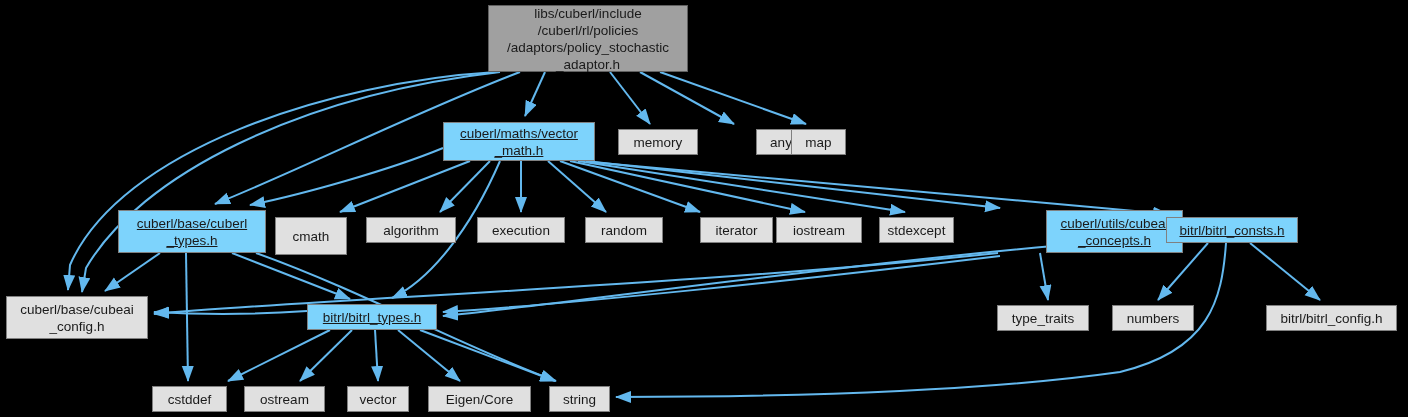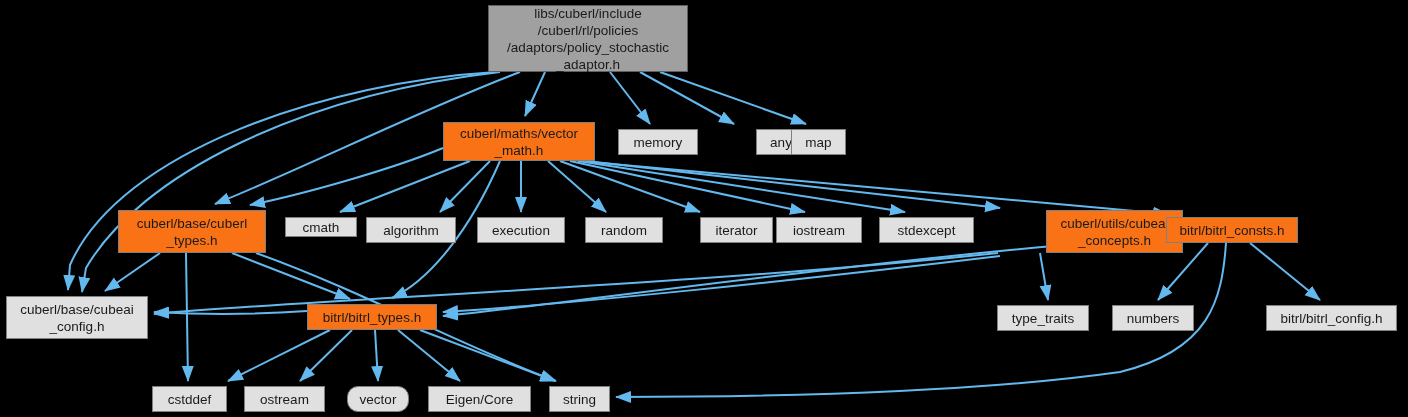--- a/index.html
+++ b/index.html
@@ -38,22 +38,23 @@
     justify-content: center;
     white-space: pre-line;
     z-index: 5;
     cursor: pointer;
   }
   .node.root {
     background: #a0a0a0;
     border: 1px solid #606060;
   }
   .node.hdr {
-    background: #f97316;
+    background: #7dd3fc;
     border: 1px solid #808080;
+    text-decoration: underline;
   }
 </style>
 </head>
 <body>
 
 <div id="graph">
   <svg id="edges" viewBox="0 0 1408 417">
     <defs>
       <marker id="arrow" markerWidth="9" markerHeight="9" refX="7.5" refY="3" orient="auto" markerUnits="strokeWidth">
         <path d="M0,0 L8,3 L0,6 z" fill="#63b8ee"></path>
@@ -102,35 +103,35 @@
 /cuberl/rl/policies
 /adaptors/policy_stochastic
 _adaptor.h</span></div>
       <div class="node hdr" style="left: 443px; top: 122px; width: 152px; height: 39px;"><span>cuberl/maths/vector
 _math.h</span></div>
       <div class="node" style="left: 618px; top: 129px; width: 80px; height: 26px;"><span>memory</span></div>
       <div class="node" style="left: 720px; top: 129px; width: 50px; height: 26px; margin-left: 36px;"><span>any</span></div>
       <div class="node" style="left: 791px; top: 129px; width: 55px; height: 26px;"><span>map</span></div>
       <div class="node hdr" style="left: 118px; top: 210px; width: 148px; height: 43px;"><span>cuberl/base/cuberl
 _types.h</span></div>
-      <div class="node" style="left: 275px; top: 217px; width: 72px; height: 20px; margin-left: 10px;"><span>cmath</span></div>
+      <div class="node" style="left: 275px; top: 217px; width: 72px; height: 38px;"><span>cmath</span></div>
       <div class="node" style="left: 366px; top: 217px; width: 90px; height: 26px;"><span>algorithm</span></div>
       <div class="node" style="left: 477px; top: 217px; width: 88px; height: 26px;"><span>execution</span></div>
       <div class="node" style="left: 585px; top: 217px; width: 78px; height: 26px;"><span>random</span></div>
       <div class="node" style="left: 700px; top: 217px; width: 73px; height: 26px;"><span>iterator</span></div>
       <div class="node" style="left: 776px; top: 217px; width: 86px; height: 26px;"><span>iostream</span></div>
-      <div class="node" style="left: 879px; top: 217px; width: 95px; height: 26px;"><span>stdexcept</span></div>
+      <div class="node" style="left: 879px; top: 217px; width: 75px; height: 26px;"><span>stdexcept</span></div>
       <div class="node hdr" style="left: 998px; top: 210px; width: 137px; height: 43px; margin-left: 48px;"><span>cuberl/utils/cubeai
 _concepts.h</span></div>
       <div class="node hdr" style="left: 1166px; top: 217px; width: 132px; height: 26px;"><span>bitrl/bitrl_consts.h</span></div>
       <div class="node" style="left: 6px; top: 296px; width: 142px; height: 43px;"><span>cuberl/base/cubeai
 _config.h</span></div>
       <div class="node hdr" style="left: 307px; top: 304px; width: 130px; height: 26px;"><span>bitrl/bitrl_types.h</span></div>
       <div class="node" style="left: 997px; top: 305px; width: 92px; height: 26px;"><span>type_traits</span></div>
       <div class="node" style="left: 1112px; top: 305px; width: 82px; height: 26px; text-align: right;"><span>numbers</span></div>
       <div class="node" style="left: 1266px; top: 305px; width: 131px; height: 26px;"><span>bitrl/bitrl_config.h</span></div>
       <div class="node" style="left: 152px; top: 386px; width: 75px; height: 26px;"><span>cstddef</span></div>
       <div class="node" style="left: 244px; top: 386px; width: 81px; height: 26px;"><span>ostream</span></div>
-      <div class="node" style="left: 347px; top: 386px; width: 62px; height: 26px; border-radius: 11px;"><span>vector</span></div>
+      <div class="node" style="left: 347px; top: 386px; width: 62px; height: 26px;"><span>vector</span></div>
       <div class="node" style="left: 428px; top: 386px; width: 103px; height: 26px;"><span>Eigen/Core</span></div>
       <div class="node" style="left: 549px; top: 386px; width: 61px; height: 26px;"><span>string</span></div>
     </div>
 </div>
 
 </body></html>

